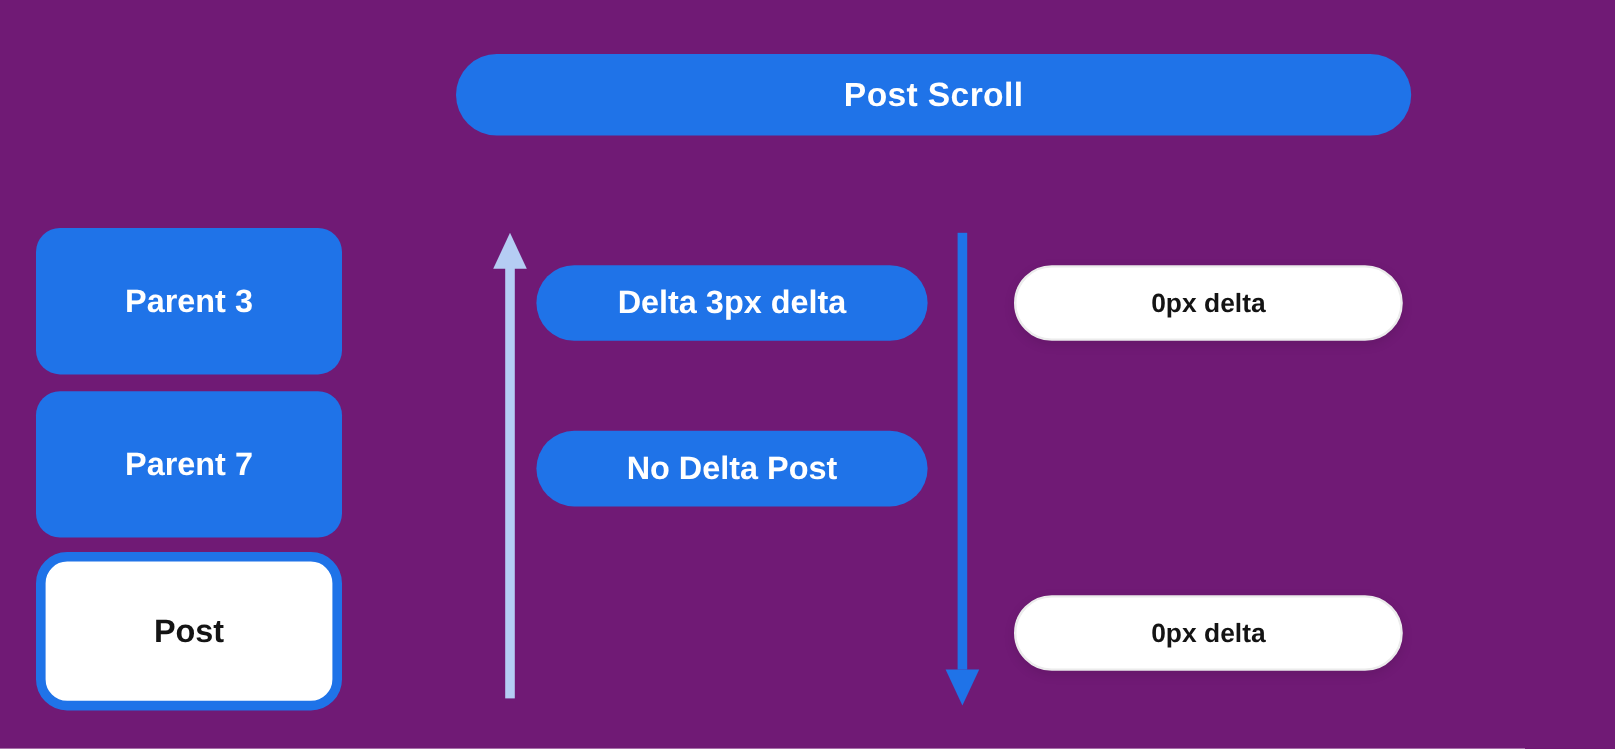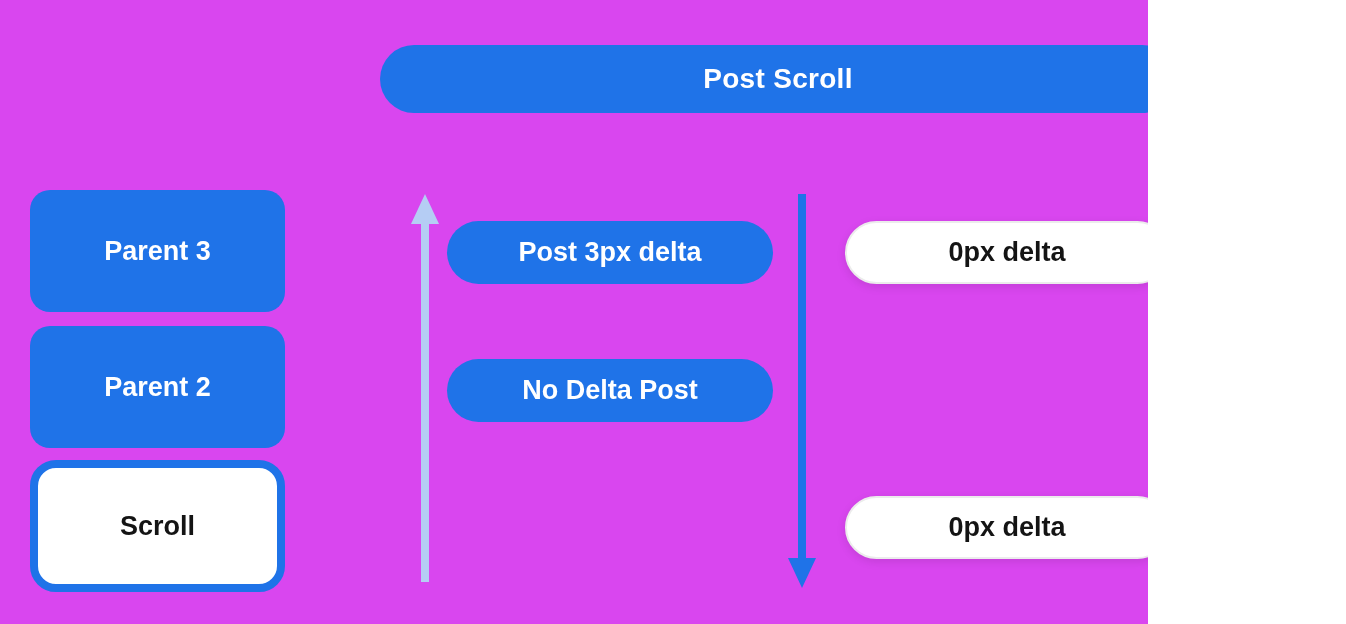--- a/index.html
+++ b/index.html
@@ -3,23 +3,23 @@
 <meta charset="utf-8">
 <style>
   html, body {
     margin: 0;
     padding: 0;
     background: #ffffff;
     font-family: "Liberation Sans", sans-serif;
   }
   .canvas {
     position: relative;
-    width: 1148px;
+    width: 1346px;
     height: 624px;
-    background: #d946ef;
+    background: #701a75;
     overflow: hidden;
   }
   
   .pill, .box {
     position: absolute;
     display: flex;
     align-items: center;
     justify-content: center;
     box-sizing: border-box;
     white-space: nowrap;
@@ -64,21 +64,21 @@
   .mid-pill-2 { top: 359px; }
   .white-pill {
     left: 845px;
     width: 324px; height: 63px;
     background: #ffffff;
     border: 2px solid #ececec;
     border-radius: 32px;
     box-shadow: 0 3px 10px rgba(0,0,0,0.10);
     color: #141414;
     font-weight: 600;
-    font-size: 27px;
+    font-size: 22px;
   }
   .white-pill-1 { top: 221px; }
   .white-pill-2 { top: 496px; }
   
   .arrow {
     position: absolute;
     width: 28px;
   }
   .arrow .shaft {
     position: absolute;
@@ -125,33 +125,33 @@
 <div class="canvas">
 
   <div class="pill blue-fill header-pill">
     <span>Post Scroll</span>
   </div>
 
   <div class="box blue-fill parent-box parent-2">
     <span>Parent 3</span>
   </div>
   <div class="box blue-fill parent-box parent-1">
-    <span>Parent 2</span>
+    <span>Parent 7</span>
   </div>
   <div class="box child-box">
-    <span>Scroll</span>
+    <span>Post</span>
   </div>
 
   <div class="arrow arrow-up">
     <div class="head"></div>
     <div class="shaft"></div>
   </div>
 
   <div class="pill blue-fill mid-pill mid-pill-1">
-    <span>Post 3px delta</span>
+    <span>Delta 3px delta</span>
   </div>
   <div class="pill blue-fill mid-pill mid-pill-2">
     <span>No Delta Post</span>
   </div>
 
   <div class="arrow arrow-down">
     <div class="shaft"></div>
     <div class="head"></div>
   </div>
 

